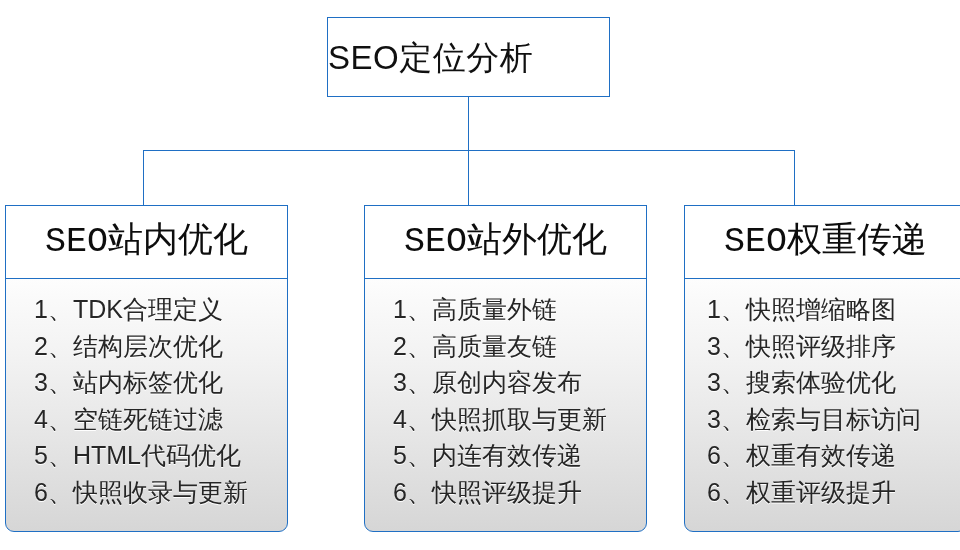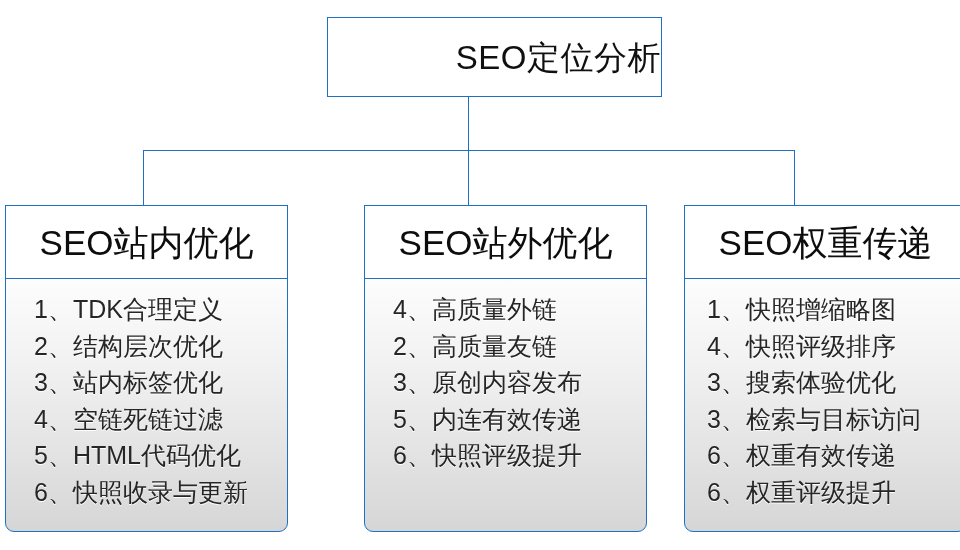--- a/index.html
+++ b/index.html
@@ -27,28 +27,28 @@
     width: 960px;
     height: 550px;
     pointer-events: none;
   }
 
   
   .root-box {
     position: absolute;
     left: 327px;
     top: 17px;
-    width: 335px;
+    width: 283px;
     height: 80px;
     border: 1.6px solid #1f6fc4;
     background: #ffffff;
     box-sizing: border-box;
     display: flex;
     align-items: center;
-    justify-content: flex-end;
+    justify-content: flex-start;
   }
   .root-label {
     font-size: 33px;
     color: #101010;
     letter-spacing: 0.5px;
     line-height: 1;
   }
 
   
   .column {
@@ -61,20 +61,21 @@
   .column.c3 { left: 672px; margin-left: 12px; }
 
   .header-box {
     height: 75px;
     border: 1.6px solid #1f6fc4;
     background: #ffffff;
     box-sizing: border-box;
     display: flex;
     align-items: center;
     justify-content: center;
+    font-family: Liberation Mono, monospace;
   }
   .header-label {
     font-size: 35px;
     color: #0d0d0d;
     line-height: 1;
     white-space: nowrap;
   }
 
   .list-box {
     margin-top: -1.6px;
@@ -130,35 +131,36 @@
       <div class="list-item">5、HTML代码优化</div>
       <div class="list-item">6、快照收录与更新</div>
     </div>
   </div>
 
   <div class="column c2">
     <div class="header-box">
       <span class="header-label">SEO站外优化</span>
     </div>
     <div class="list-box">
-      <div class="list-item">4、高质量外链</div>
+      <div class="list-item">1、高质量外链</div>
       <div class="list-item">2、高质量友链</div>
       <div class="list-item">3、原创内容发布</div>
+      <div class="list-item">4、快照抓取与更新</div>
       <div class="list-item">5、内连有效传递</div>
       <div class="list-item">6、快照评级提升</div>
     </div>
   </div>
 
   <div class="column c3">
     <div class="header-box">
       <span class="header-label">SEO权重传递</span>
     </div>
     <div class="list-box">
       <div class="list-item">1、快照增缩略图</div>
-      <div class="list-item">4、快照评级排序</div>
+      <div class="list-item">3、快照评级排序</div>
       <div class="list-item">3、搜索体验优化</div>
       <div class="list-item">3、检索与目标访问</div>
       <div class="list-item">6、权重有效传递</div>
       <div class="list-item">6、权重评级提升</div>
     </div>
   </div>
 
 </div>
 
 </body></html>

